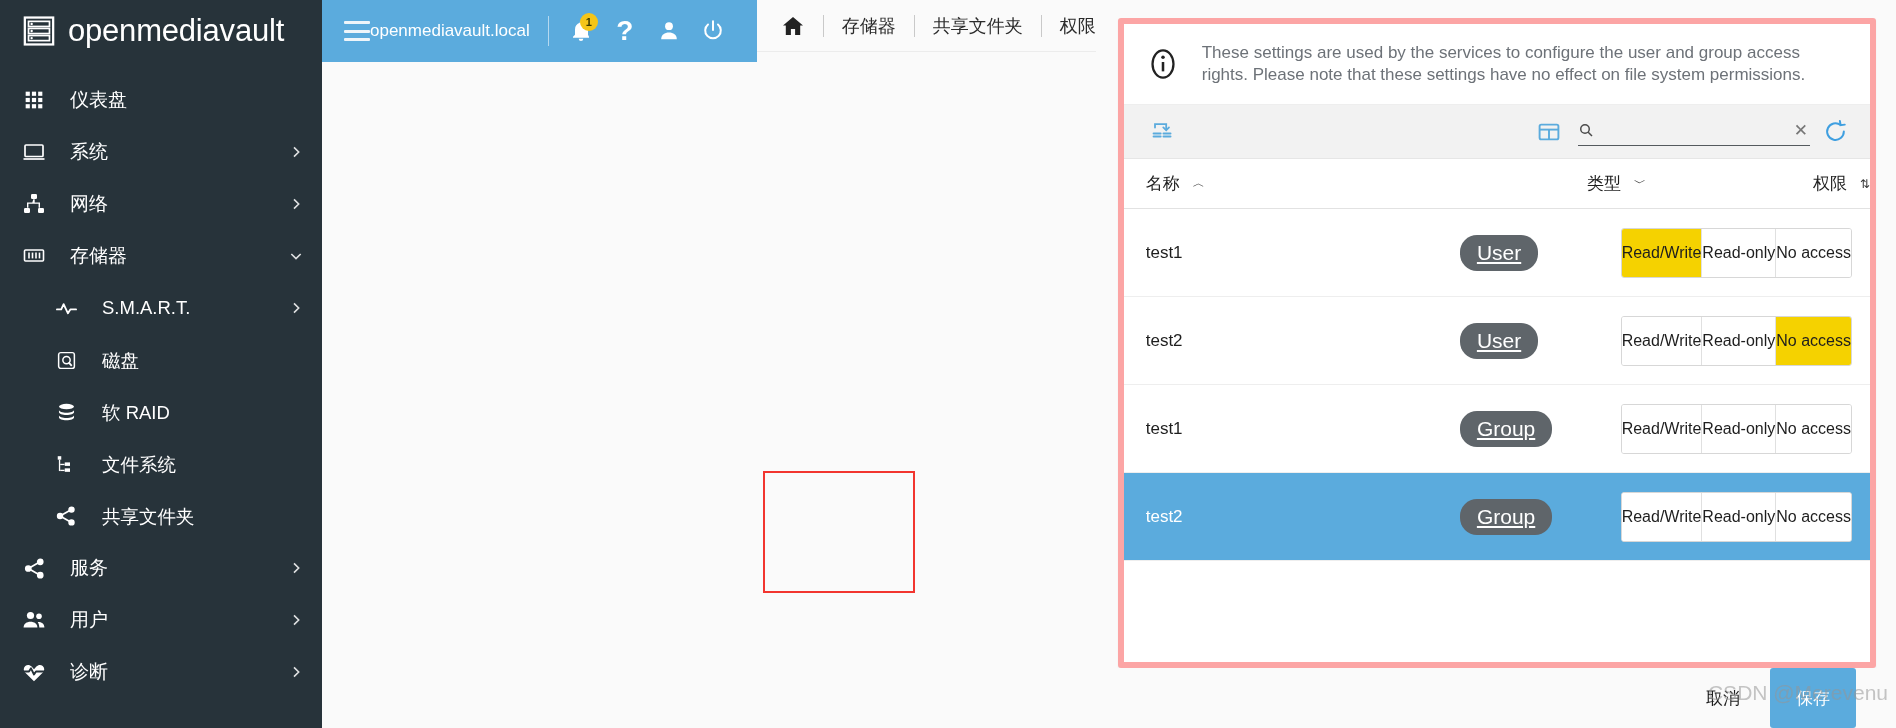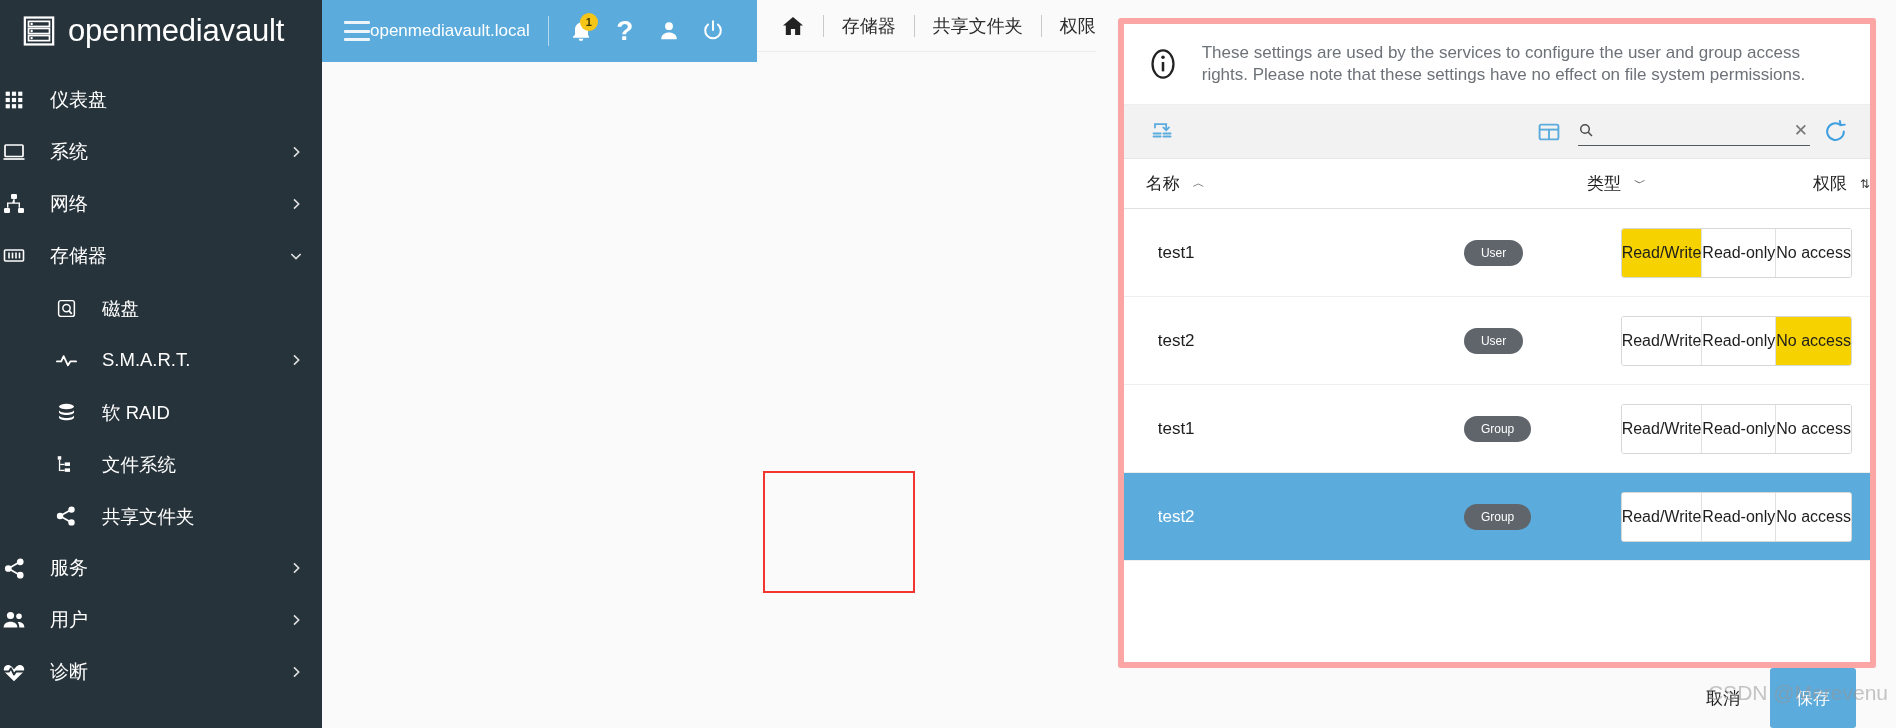--- a/index.html
+++ b/index.html
@@ -31,21 +31,21 @@
     font-size: 31px;
     letter-spacing: -0.2px;
     color: #ffffff;
     font-weight: 300;
     white-space: nowrap;
   }
   .nav { padding-top: 12px; }
   .nav-item {
     display: flex; align-items: center;
     height: 52px;
-    padding-right: 18px;
+    padding-left: 20px; padding-right: 18px;
     cursor: pointer;
     position: relative;
   }
   .nav-icon {
     width: 28px; height: 28px; flex: none;
     display: flex; align-items: center; justify-content: center;
     color: #ffffff;
   }
   .nav-label {
     margin-left: 22px;
@@ -205,28 +205,29 @@
   .tbody { flex: 1; overflow: hidden; }
   .tr {
     display: flex; align-items: center;
     min-height: 88px;
     border-bottom: 1px solid #eeeeee;
     padding-left: 22px;
     cursor: pointer;
   }
   .tr.selected { background: #5babdd; }
   .tr.selected .cell-name { color: #ffffff; }
-  .cell-name { width: 512px; font-size: 17px; color: #1e1e1e; margin-left: 12px; }
+  .cell-name { width: 512px; font-size: 17px; color: #1e1e1e; }
   .cell-type { width: 262px; display: flex; align-items: center; }
   .chip {
     background: #5f656a; color: #ffffff;
     border-radius: 17px;
     padding: 6px 17px;
-    font-size: 12px;
+    font-size: 21px;
     display: inline-block;
+    text-decoration: underline;
   }
   .cell-perm { flex: 1; display: flex; padding-right: 18px; }
   .seg {
     display: flex;
     width: 100%;
     height: 50px;
     border-radius: 3px;
     overflow: hidden;
     border: 1px solid #d7d7d7;
     background: #ffffff;
@@ -359,39 +360,39 @@
           </svg>
         </span>
         <span class="nav-label">存储器</span>
         <svg class="nav-chevron" viewBox="0 0 24 24" fill="none" stroke="#fff" stroke-width="2.4">
           <polyline points="5,9 12,16 19,9"></polyline>
         </svg>
       </div>
 
       <div class="nav-item child">
         <span class="nav-icon">
+          <svg width="23" height="23" viewBox="0 0 24 24" fill="none" stroke="#fff" stroke-width="1.9" stroke-linecap="round" stroke-linejoin="round">
+            <polyline points="2,13 6.5,13 9,7.5 13.5,17 16,13 22,13"></polyline>
+          </svg>
+        </span>
+        <span class="nav-label">S.M.A.R.T.</span>
+        <svg class="nav-chevron" viewBox="0 0 24 24" fill="none" stroke="#fff" stroke-width="2.4">
+          <polyline points="9,5 16,12 9,19"></polyline>
+        </svg>
+      </div>
+
+      <div class="nav-item child">
+        <span class="nav-icon">
           <svg width="21" height="21" viewBox="0 0 24 24" fill="none" stroke="#fff" stroke-width="1.7">
             <rect x="3" y="3" width="18" height="18" rx="2.5"></rect>
             <circle cx="12" cy="11.5" r="4.2"></circle>
             <line x1="14.5" y1="14.2" x2="18" y2="18.2" stroke-width="2"></line>
           </svg>
         </span>
         <span class="nav-label">磁盘</span>
-      </div>
-
-      <div class="nav-item child">
-        <span class="nav-icon">
-          <svg width="23" height="23" viewBox="0 0 24 24" fill="none" stroke="#fff" stroke-width="1.9" stroke-linecap="round" stroke-linejoin="round">
-            <polyline points="2,13 6.5,13 9,7.5 13.5,17 16,13 22,13"></polyline>
-          </svg>
-        </span>
-        <span class="nav-label">S.M.A.R.T.</span>
-        <svg class="nav-chevron" viewBox="0 0 24 24" fill="none" stroke="#fff" stroke-width="2.4">
-          <polyline points="9,5 16,12 9,19"></polyline>
-        </svg>
       </div>
 
       <div class="nav-item child">
         <span class="nav-icon">
           <svg width="21" height="21" viewBox="0 0 24 24" fill="#fff">
             <ellipse cx="12" cy="5.2" rx="8.6" ry="3.1"></ellipse>
             <path d="M3.4 9.2c0 1.7 3.85 3.1 8.6 3.1s8.6-1.4 8.6-3.1v2.6c0 1.7-3.85 3.1-8.6 3.1s-8.6-1.4-8.6-3.1z"></path>
             <path d="M3.4 15.2c0 1.7 3.85 3.1 8.6 3.1s8.6-1.4 8.6-3.1v2.6c0 1.7-3.85 3.1-8.6 3.1s-8.6-1.4-8.6-3.1z"></path>
           </svg>
         </span>

